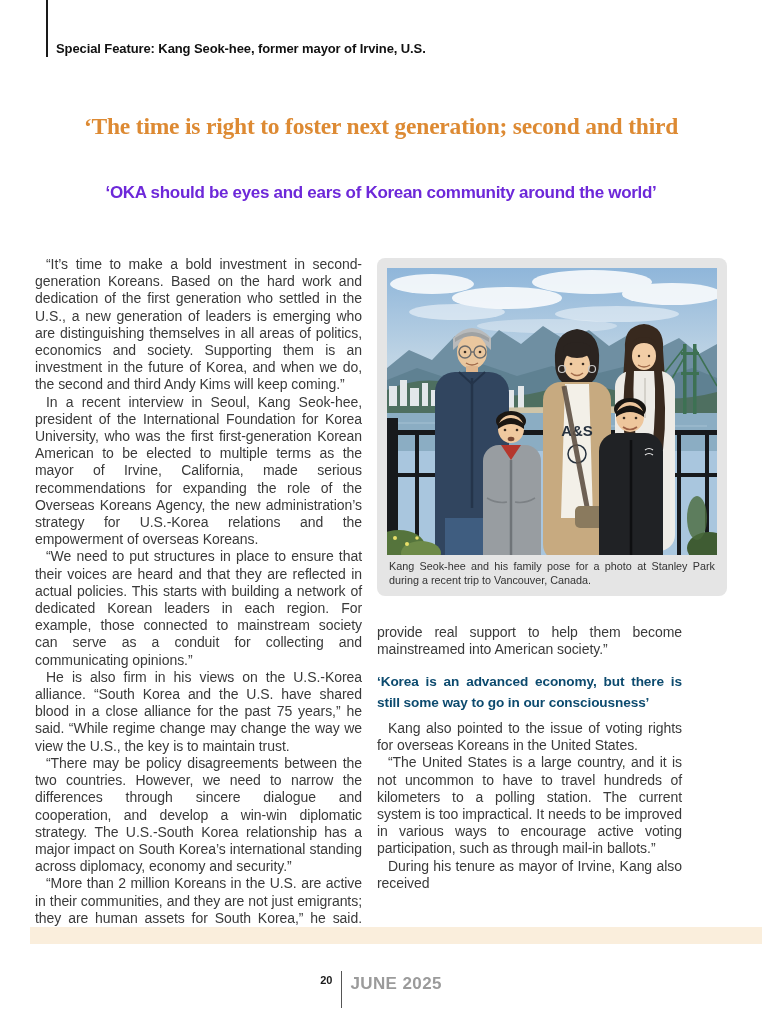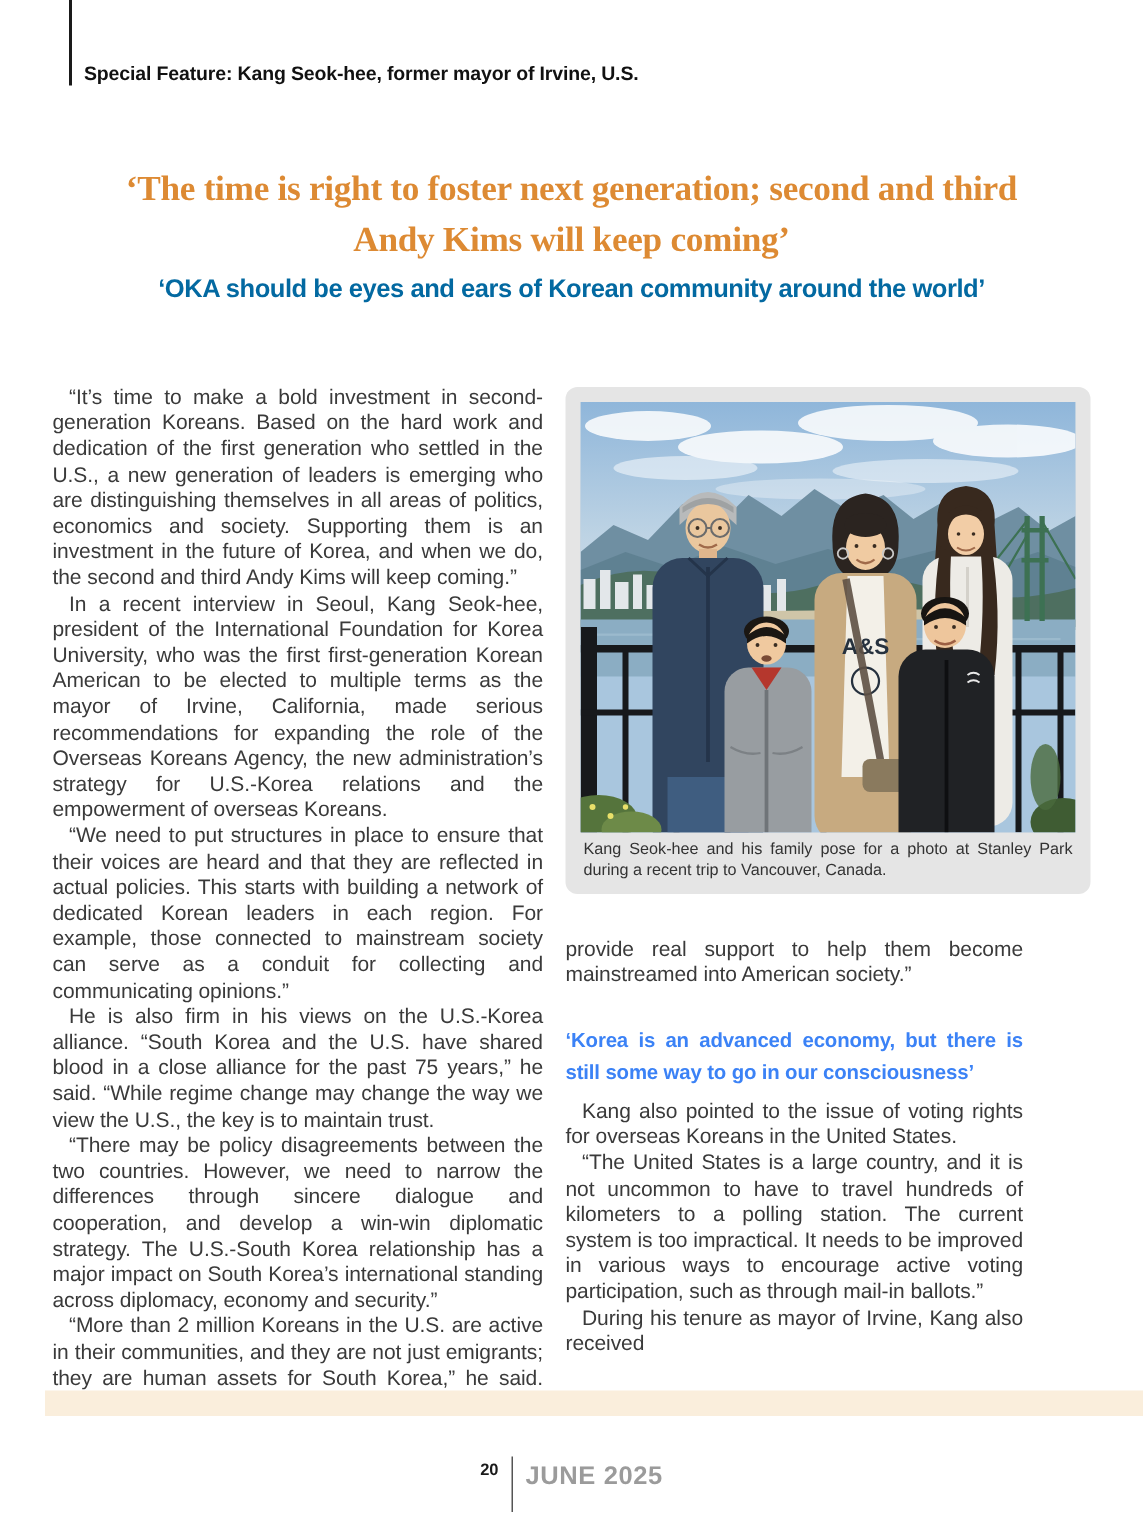--- a/index.html
+++ b/index.html
@@ -29,21 +29,21 @@
     text-align: center;
     font-family: "Liberation Serif", serif;
     font-size: 23.5px; font-weight: bold;
     color: #DD8A33;
     line-height: 34px;
     letter-spacing: -0.2px;
   }
   .subheadline {
     position: absolute; left: 30px; right: 30px; top: 183px;
     text-align: center;
-    font-size: 17px; font-weight: bold; color: #0369a1;
+    font-size: 17px; font-weight: bold; color: #6d28d9;
     letter-spacing: -0.3px;
   }
 
   
   .col-left {
     position: absolute; left: 35px; top: 256px; width: 327px;
   }
   .col-right {
     position: absolute; left: 377px; top: 258px; width: 350px;
   }
@@ -68,23 +68,23 @@
   }
   .photo svg { display: block; width: 330px; height: 287px; }
   .caption {
     padding: 5px 2px 2px 2px;
     font-size: 10.8px; line-height: 13.8px; color: #333;
     text-align: justify;
   }
 
   .right-text { margin-top: 28px; width: 305px; }
   .section-heading {
-    margin: 25px 0 7px 0;
+    margin: 13px 0 7px 0;
     font-size: 13.6px; font-weight: bold;
-    color: #3b82f6;
+    color: #0c4a6e;
     line-height: 21px;
     text-align: justify;
     letter-spacing: -0.1px;
   }
 
   
   .footer-band {
     position: absolute; left: 30px; right: 0; top: 927px;
     height: 17px; background: #FAEEDC;
   }
@@ -107,21 +107,21 @@
   }
 </style>
 </head>
 <body>
 
 <div class="page">
 
   <div class="kicker-rule"></div>
   <div class="kicker">Special Feature: Kang Seok-hee, former mayor of Irvine, U.S.</div>
 
-  <h1 class="headline"><span>‘The time is right to foster next generation; second and third</span><br><span>Andy Kims will keep coming’</span></h1>
+  <h1 class="headline"><span>‘The time is right to foster next generation; second and third</span><br></h1>
   <h2 class="subheadline">‘OKA should be eyes and ears of Korean community around the world’</h2>
 
   <div class="col-left bodytext">
     <p>“It’s time to make a bold investment in second-generation Koreans. Based on the hard work and dedication of the first generation who settled in the U.S., a new generation of leaders is emerging who are distinguishing themselves in all areas of politics, economics and society. Supporting them is an investment in the future of Korea, and when we do, the second and third Andy Kims will keep coming.”</p>
     <p>In a recent interview in Seoul, Kang Seok-hee, president of the International Foundation for Korea University, who was the first first-generation Korean American to be elected to multiple terms as the mayor of Irvine, California, made serious recommendations for expanding the role of the Overseas Koreans Agency, the new administration’s strategy for U.S.-Korea relations and the empowerment of overseas Koreans.</p>
     <p>“We need to put structures in place to ensure that their voices are heard and that they are reflected in actual policies. This starts with building a network of dedicated Korean leaders in each region. For example, those connected to mainstream society can serve as a conduit for collecting and communicating opinions.”</p>
     <p>He is also firm in his views on the U.S.-Korea alliance. “South Korea and the U.S. have shared blood in a close alliance for the past 75 years,” he said. “While regime change may change the way we view the U.S., the key is to maintain trust.</p>
     <p>“There may be policy disagreements between the two countries. However, we need to narrow the differences through sincere dialogue and cooperation, and develop a win-win diplomatic strategy. The U.S.-South Korea relationship has a major impact on South Korea’s international standing across diplomacy, economy and security.”</p>
     <p>“More than 2 million Koreans in the U.S. are active in their communities, and they are not just emigrants; they are human assets for South Korea,” he said. “The Korean government must</p>
   </div>

